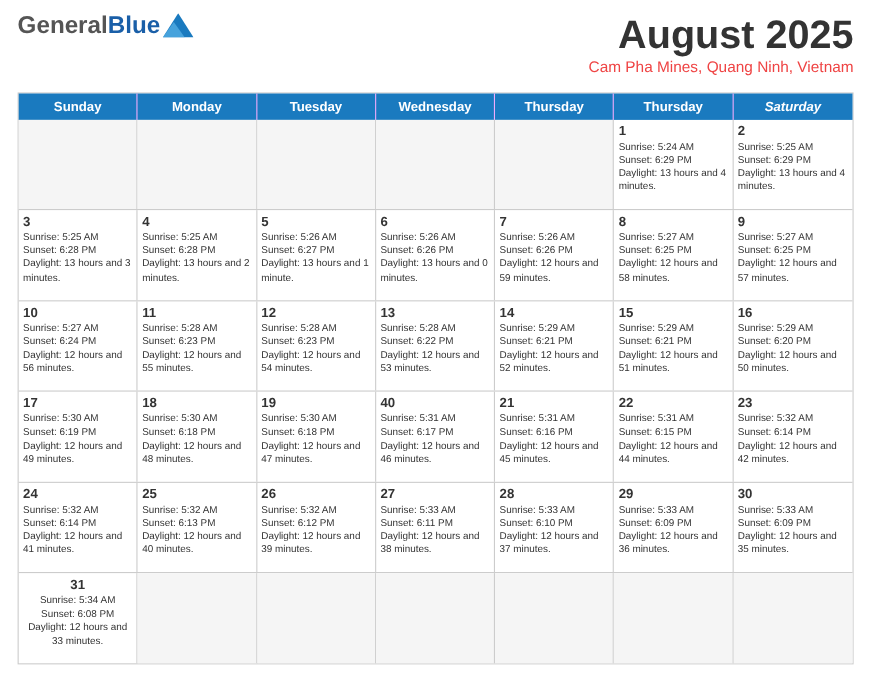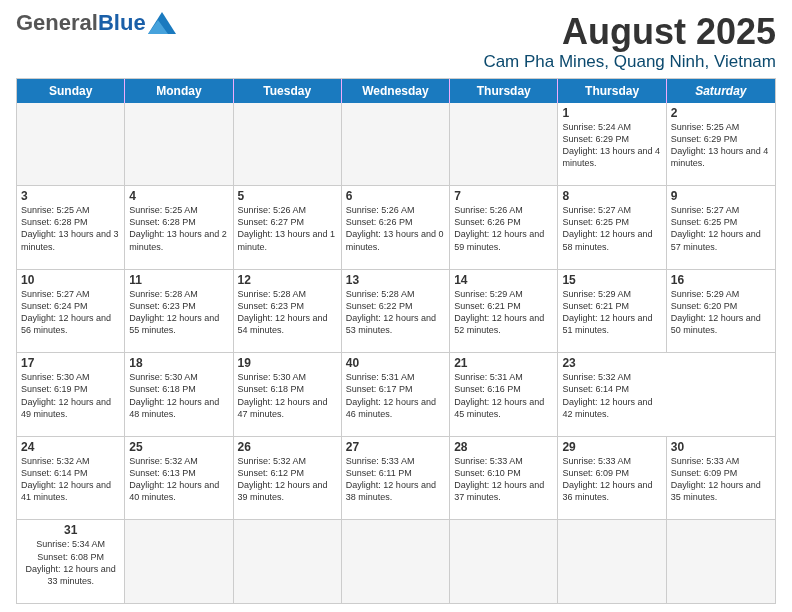--- a/index.html
+++ b/index.html
@@ -14,21 +14,21 @@
       width: 792px;
       height: 612px;
       padding: 12px 16px 8px 16px;
       display: flex;
       flex-direction: column;
     }
     .header {
       display: flex;
       justify-content: space-between;
       align-items: flex-start;
-      margin-bottom: 6px;
+      margin-bottom: 16px;
     }
     .logo {
       display: flex;
       flex-direction: column;
       align-items: flex-start;
     }
     .logo-text {
       display: flex;
       align-items: center;
       font-size: 22px;
@@ -48,22 +48,22 @@
     .title-area {
       text-align: right;
     }
     .month-title {
       font-size: 36px;
       font-weight: bold;
       color: #333;
       line-height: 1.1;
     }
     .location {
-      font-size: 17px;
-      color: #0c4a6e;
+      font-size: 14px;
+      color: #ef4444;
     }
     .calendar {
       flex: 1;
       display: flex;
       flex-direction: column;
       border: 1px solid #ccc;
     }
     .cal-header {
       display: grid;
       grid-template-columns: repeat(7, 1fr);
@@ -299,20 +299,27 @@
 and 46 minutes.</div>
           </div>
           <div class="cal-cell">
             <span class="day-num">21</span>
             <div class="day-info">Sunrise: 5:31 AM
 Sunset: 6:16 PM
 Daylight: 12 hours
 and 45 minutes.</div>
           </div>
           <div class="cal-cell">
+            <span class="day-num">22</span>
+            <div class="day-info">Sunrise: 5:31 AM
+Sunset: 6:15 PM
+Daylight: 12 hours
+and 44 minutes.</div>
+          </div>
+          <div class="cal-cell">
             <span class="day-num">23</span>
             <div class="day-info">Sunrise: 5:32 AM
 Sunset: 6:14 PM
 Daylight: 12 hours
 and 42 minutes.</div>
           </div>
         </div>
         <div class="cal-row">
           <div class="cal-cell">
             <span class="day-num">24</span>

